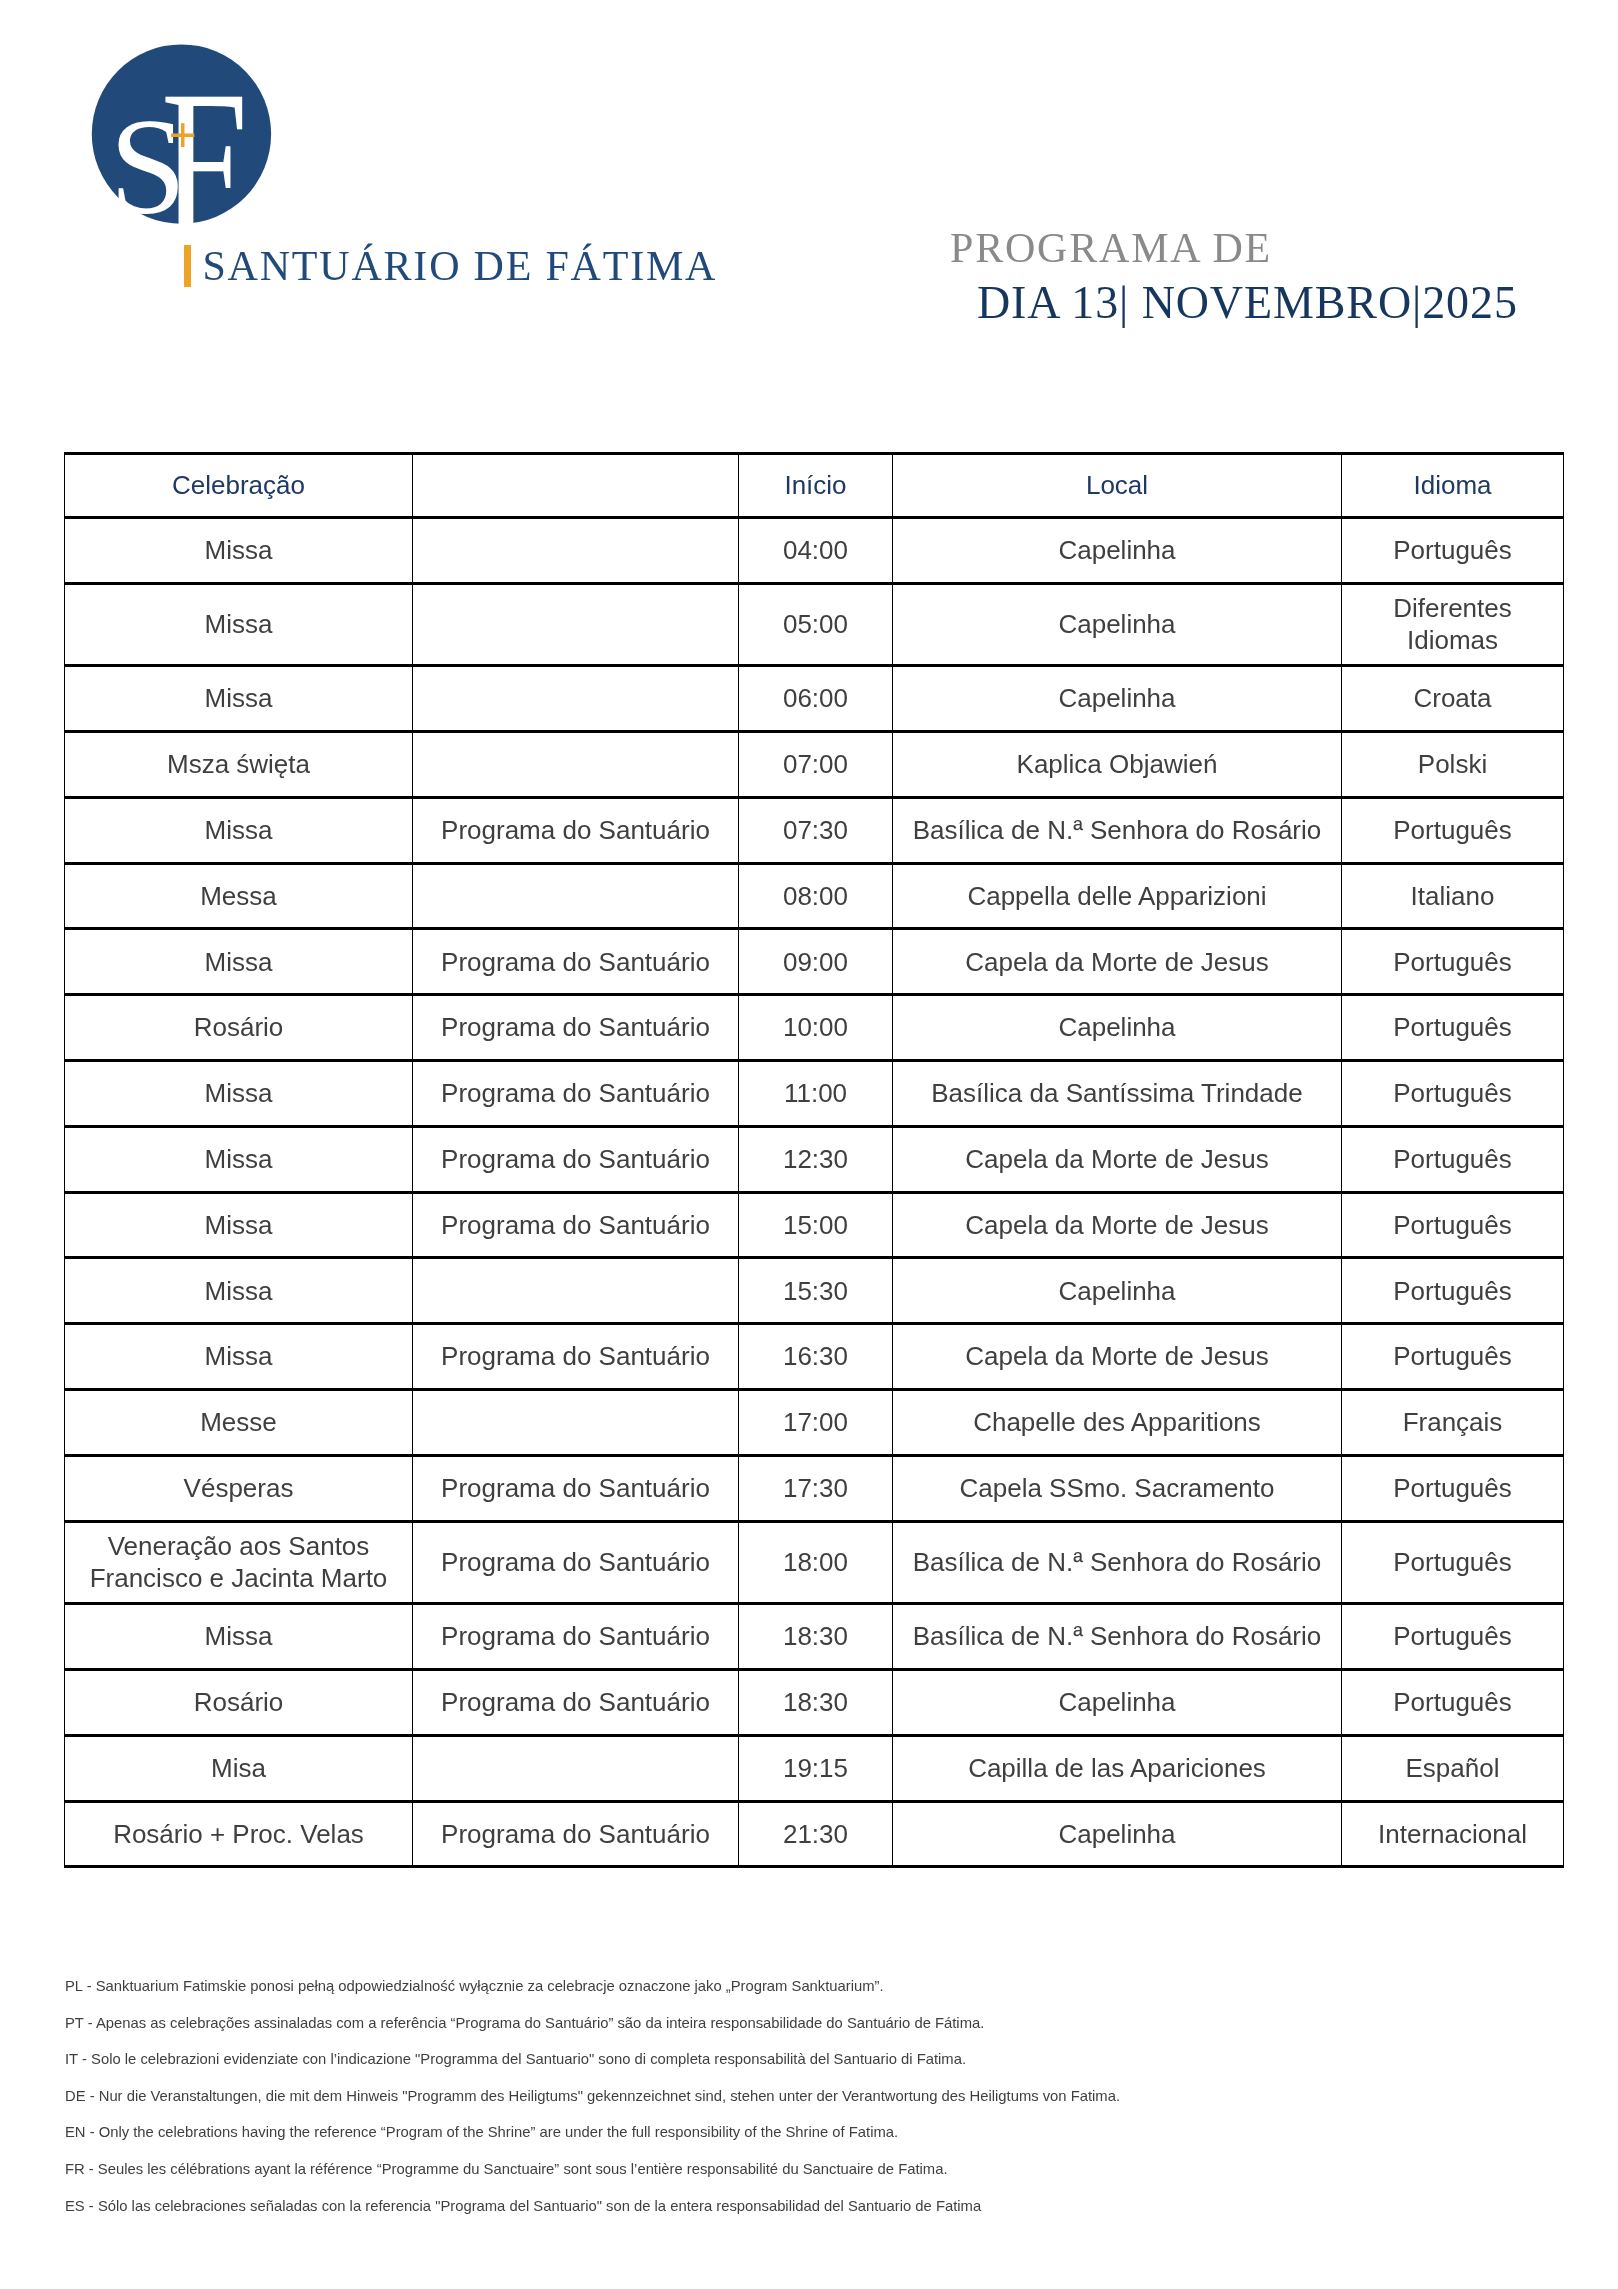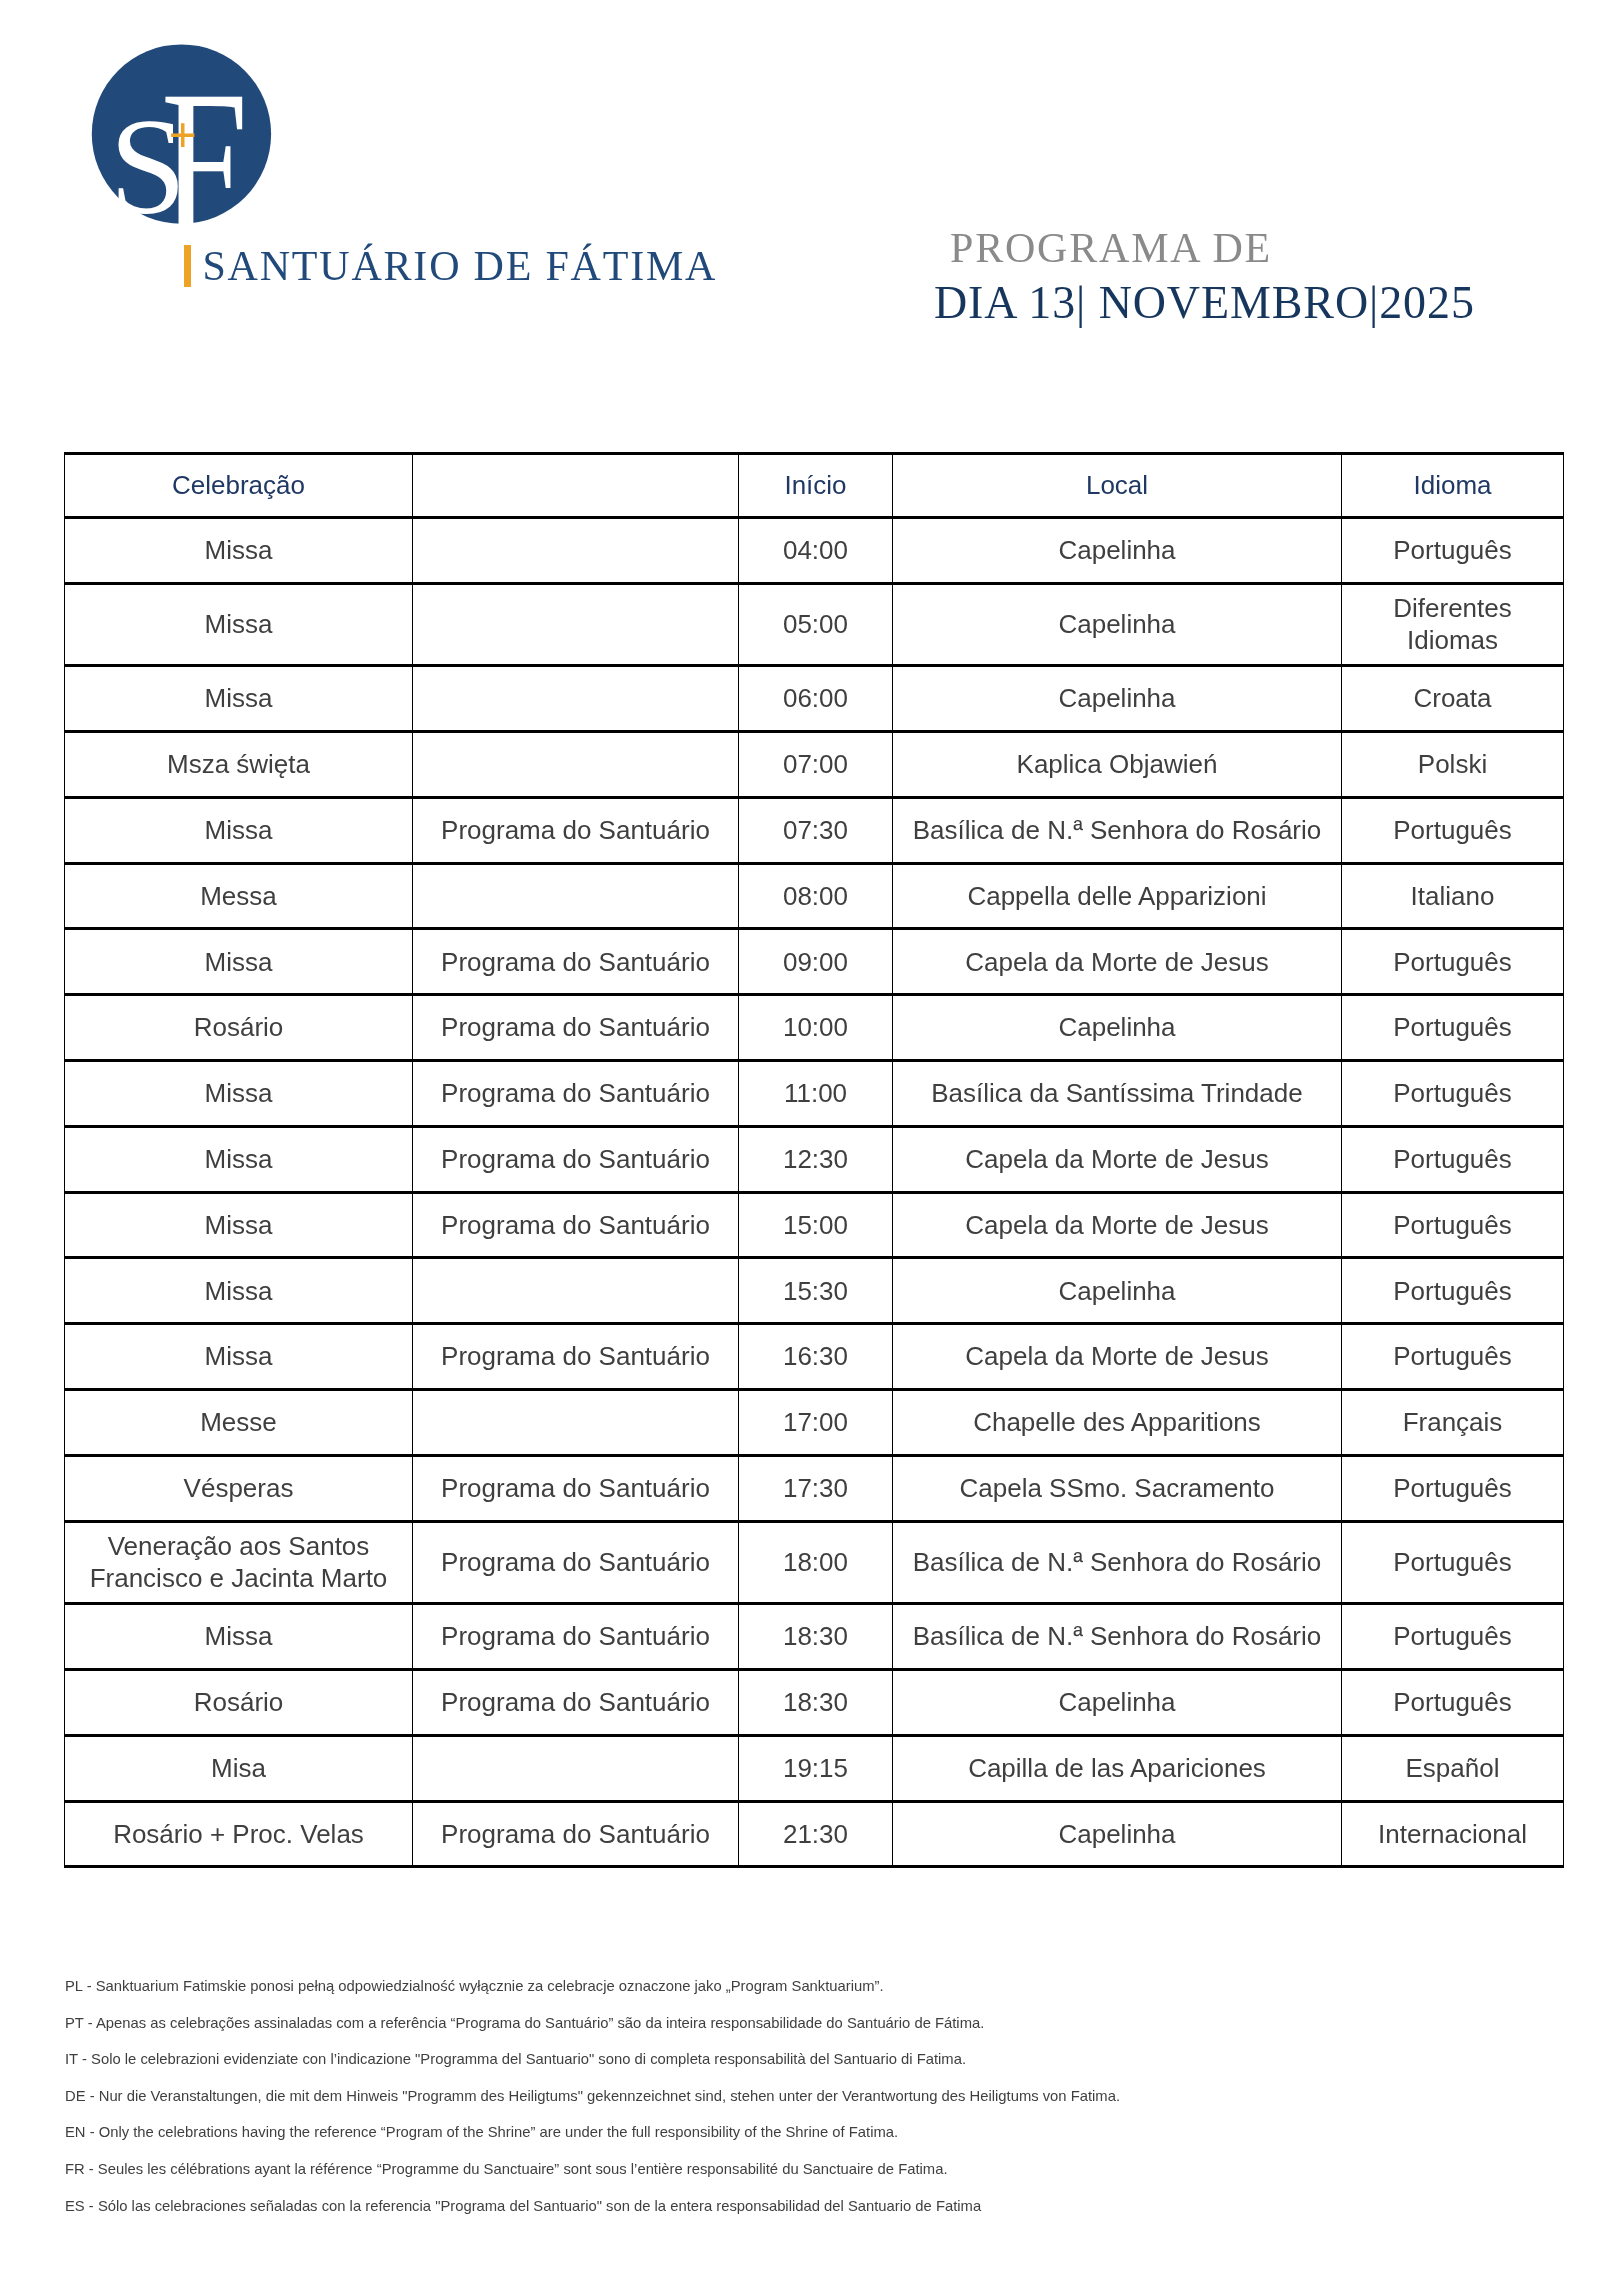--- a/index.html
+++ b/index.html
@@ -30,21 +30,21 @@
   }
 
   
   .title-block{position:absolute;left:934px;top:224px;}
   .title-line1{
     font-family:"Liberation Serif",serif;font-size:42px;letter-spacing:1.8px;
     color:var(--gray_title,#8a8a8a);white-space:nowrap;margin-left:16px;
   }
   .title-line2{
     font-family:"Liberation Serif",serif;font-size:46px;letter-spacing:0.9px;
-    color:var(--title_navy,#17365d);margin-top:3.7px;white-space:nowrap;
+    color:var(--title_navy,#17365d);margin-top:3.7px;white-space:nowrap;margin-left:43px;
   }
 
   
   .program-table{
     position:absolute;left:64px;top:452px;width:1499px;
     border-collapse:collapse;table-layout:fixed;
   }
   .program-table th,.program-table td{
     border:1.8px solid var(--border,#000000);
     border-top-width:3.7px;border-bottom-width:3.7px;

